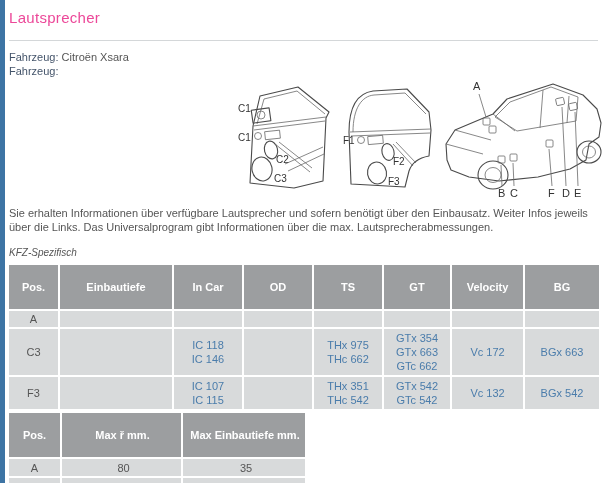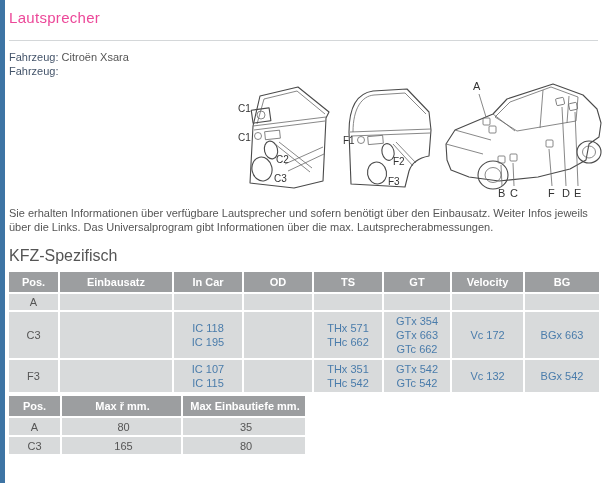--- a/index.html
+++ b/index.html
@@ -22,26 +22,26 @@
   .illustrations { position: relative; height: 122px; margin-top: 2px; }
   .illustrations svg { position: absolute; }
   svg .ln { fill: none; stroke: #4a4a4a; stroke-width: 1.1; stroke-linejoin: round; stroke-linecap: round; }
   svg .thin { fill: none; stroke: #6a6a6a; stroke-width: 0.8; }
   svg text { font-family: "Liberation Sans", sans-serif; fill: #333; }
   .door-label { font-size: 10px; }
   .car-label { font-size: 11px; }
 
   .intro { font-size: 11px; line-height: 14px; margin-top: 4px; width: 586px; }
 
-  .section-heading { font-size: 16px; font-weight: normal; color: #555; margin: 13px 0 5px 0; }
+  .section-heading { font-size: 10px; font-weight: normal; color: #555; margin: 13px 0 5px 0; font-style: italic; }
 
   table { border-collapse: separate; border-spacing: 2px; margin-left: -2px; }
   th {
     background: #9c9ea0; color: #ffffff; font-size: 11px; font-weight: bold;
-    height: 18px; text-align: center; padding: 4px 3px; white-space: nowrap;
+    height: 18px; text-align: center; padding: 16px 3px; white-space: nowrap;
   }
   td {
     background: #d8dadb; color: #555; font-size: 11px;
     text-align: center; vertical-align: middle; padding: 2px 1px;
   }
   .kfz-table { width: 592px; table-layout: fixed; }
   .kfz-table td { height: 15px; }
   .kfz-table a { color: #4a7cab; text-decoration: none; display: block; line-height: 14px; }
 
   .uni-table { width: 296px; table-layout: fixed; }
@@ -137,21 +137,21 @@
         <col style="width:68px">
         <col style="width:68px">
       <col style="width:68px">
         <col style="width:66px">
         <col style="width:71px">
         <col style="width:74px">
     </colgroup>
     <tbody>
         <tr>
       <th>Pos.</th>
-      <th>Einbausatz</th>
+      <th>Einbautiefe</th>
       <th>In Car</th>
       <th>OD</th>
       <th>TS</th>
       <th>GT</th>
       <th>Velocity</th>
       <th>BG</th>
     </tr>
     <tr>
       <td>A</td>
       <td></td>
@@ -160,25 +160,25 @@
       <td></td>
       <td></td>
       <td></td>
       <td></td>
     </tr>
     <tr>
       <td>C3</td>
       <td></td>
       <td>
         <a href="#">IC 118</a>
-        <a href="#">IC 195</a>
-      </td>
-      <td></td>
-      <td>
-        <a href="#">THx 571</a>
+        <a href="#">IC 146</a>
+      </td>
+      <td></td>
+      <td>
+        <a href="#">THx 975</a>
         <a href="#">THc 662</a>
       </td>
       <td>
         <a href="#">GTx 354</a>
         <a href="#">GTx 663</a>
         <a href="#">GTc 662</a>
       </td>
       <td>
         <a href="#">Vc 172</a>
       </td>

